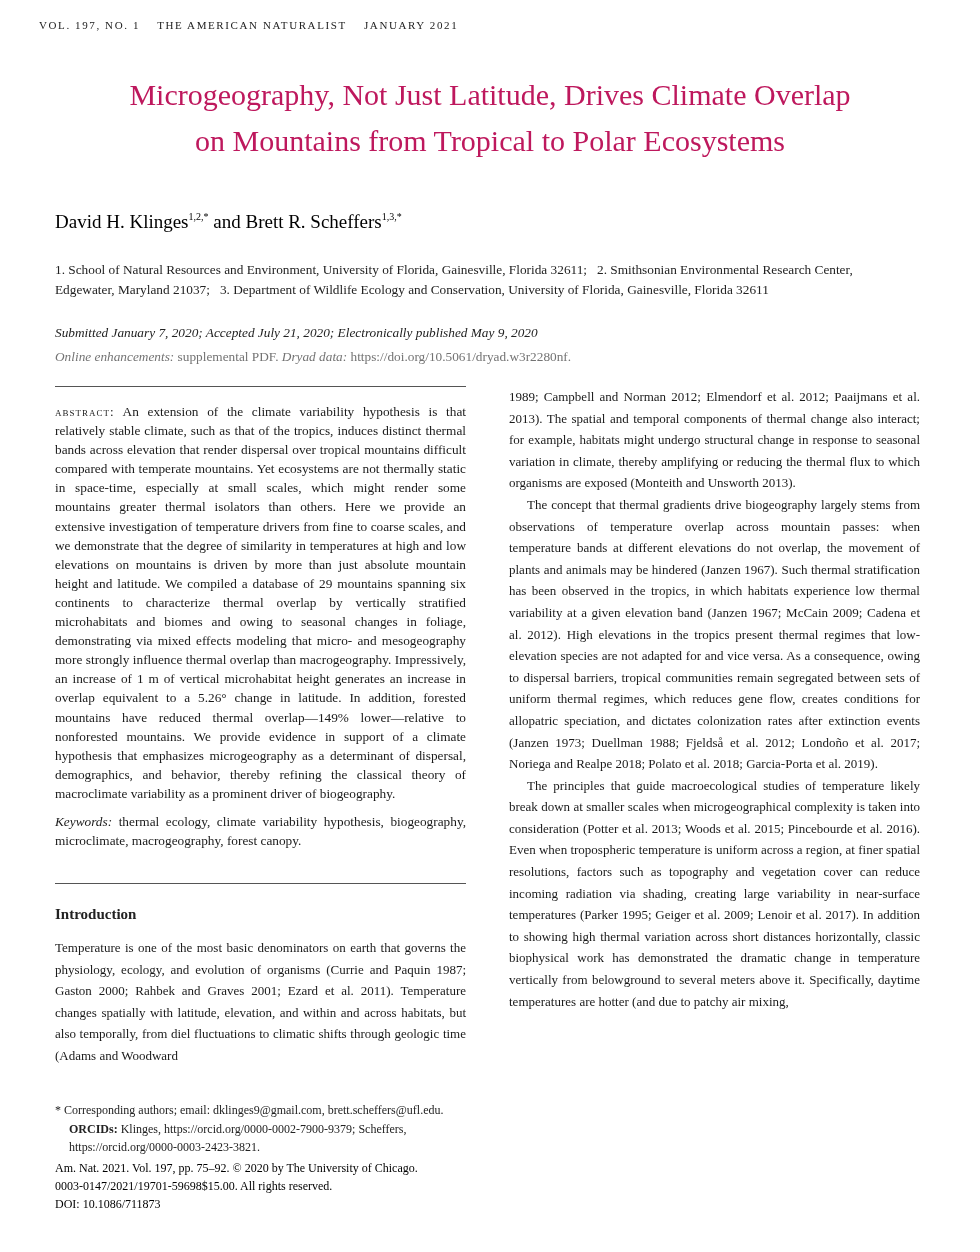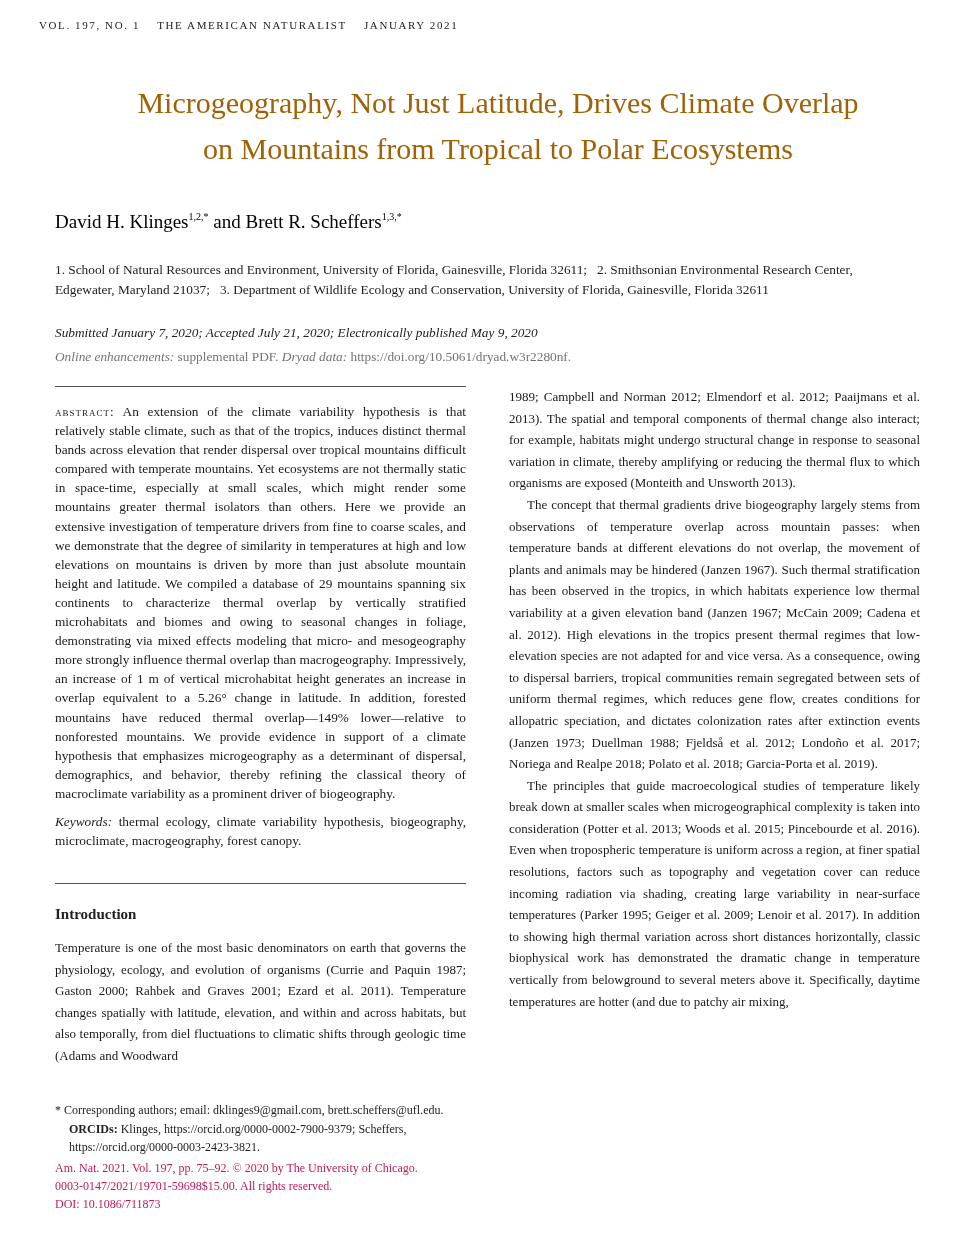--- a/index.html
+++ b/index.html
@@ -10,21 +10,21 @@
     }
     .running-head {
       position: absolute; left: 29px; top: 19px;
       font-size: 11px; letter-spacing: 1.6px; text-transform: uppercase; color: #222;
       white-space: pre;
       margin-left: 10px;
     }
     .title {
       position: absolute; left: 40px; width: 900px; top: 72px;
       text-align: center; font-size: 30px; line-height: 46px; font-weight: normal;
-      color: #a16207; margin: 8px;
+      color: #be185d; margin: 0;
     }
     .authors {
       position: absolute; left: 55px; top: 211px;
       font-size: 19px; color: #000000;
     }
     .authors sup { font-size: 10px; vertical-align: 8px; }
     .affiliations {
       position: absolute; left: 55px; top: 260px; width: 860px;
       font-size: 13.3px; line-height: 19.5px; color: #222;
     }
@@ -54,21 +54,21 @@
     .body-text.indent { text-indent: 18px; }
     .intro { position: absolute; left: 55px; top: 937px; width: 411px; }
     .footnote {
       position: absolute; left: 55px; top: 1101px; width: 411px;
       font-size: 12px; line-height: 18.5px; color: #222;
     }
     .footnote .orcid-line { padding-left: 14px; }
     .footnote b { font-weight: bold; }
     .pubinfo {
       position: absolute; left: 55px; top: 1159px; width: 411px;
-      font-size: 12px; line-height: 18px; color: #be185d;
+      font-size: 12px; line-height: 18px; color: #000000;
     }
   </style>
 </head>
 <body>
 
 <div class="running-head">VOL. 197, NO. 1    THE AMERICAN NATURALIST    JANUARY 2021</div>
 
 <h1 class="title">
   <span>Microgeography, Not Just Latitude, Drives Climate Overlap</span><br>
   <span>on Mountains from Tropical to Polar Ecosystems</span>

